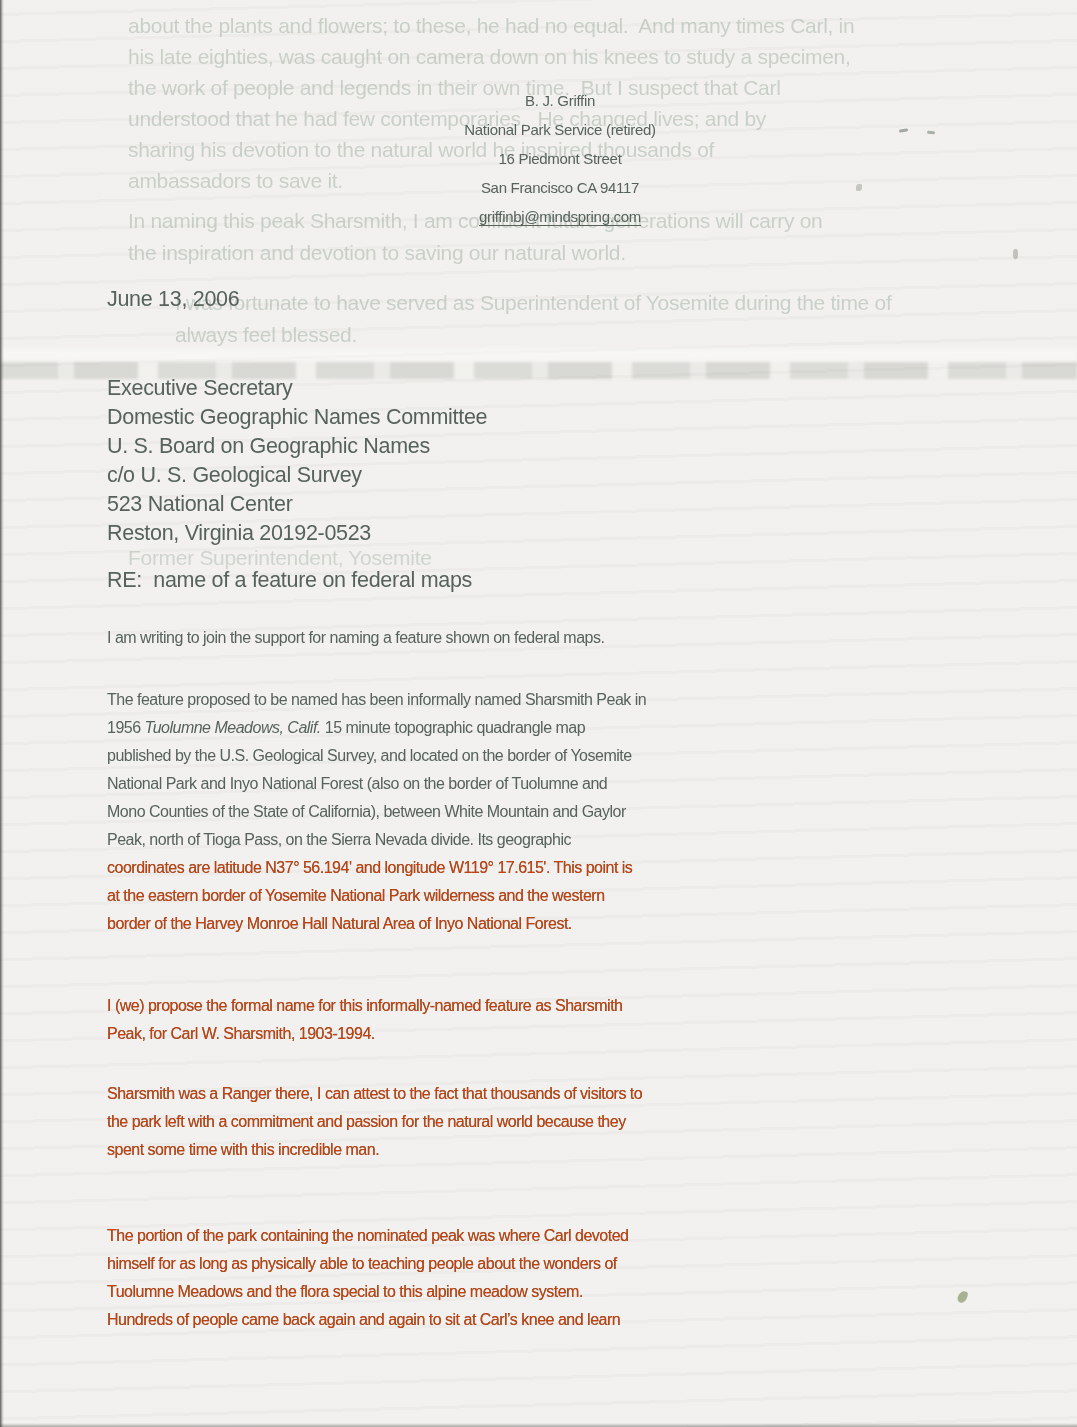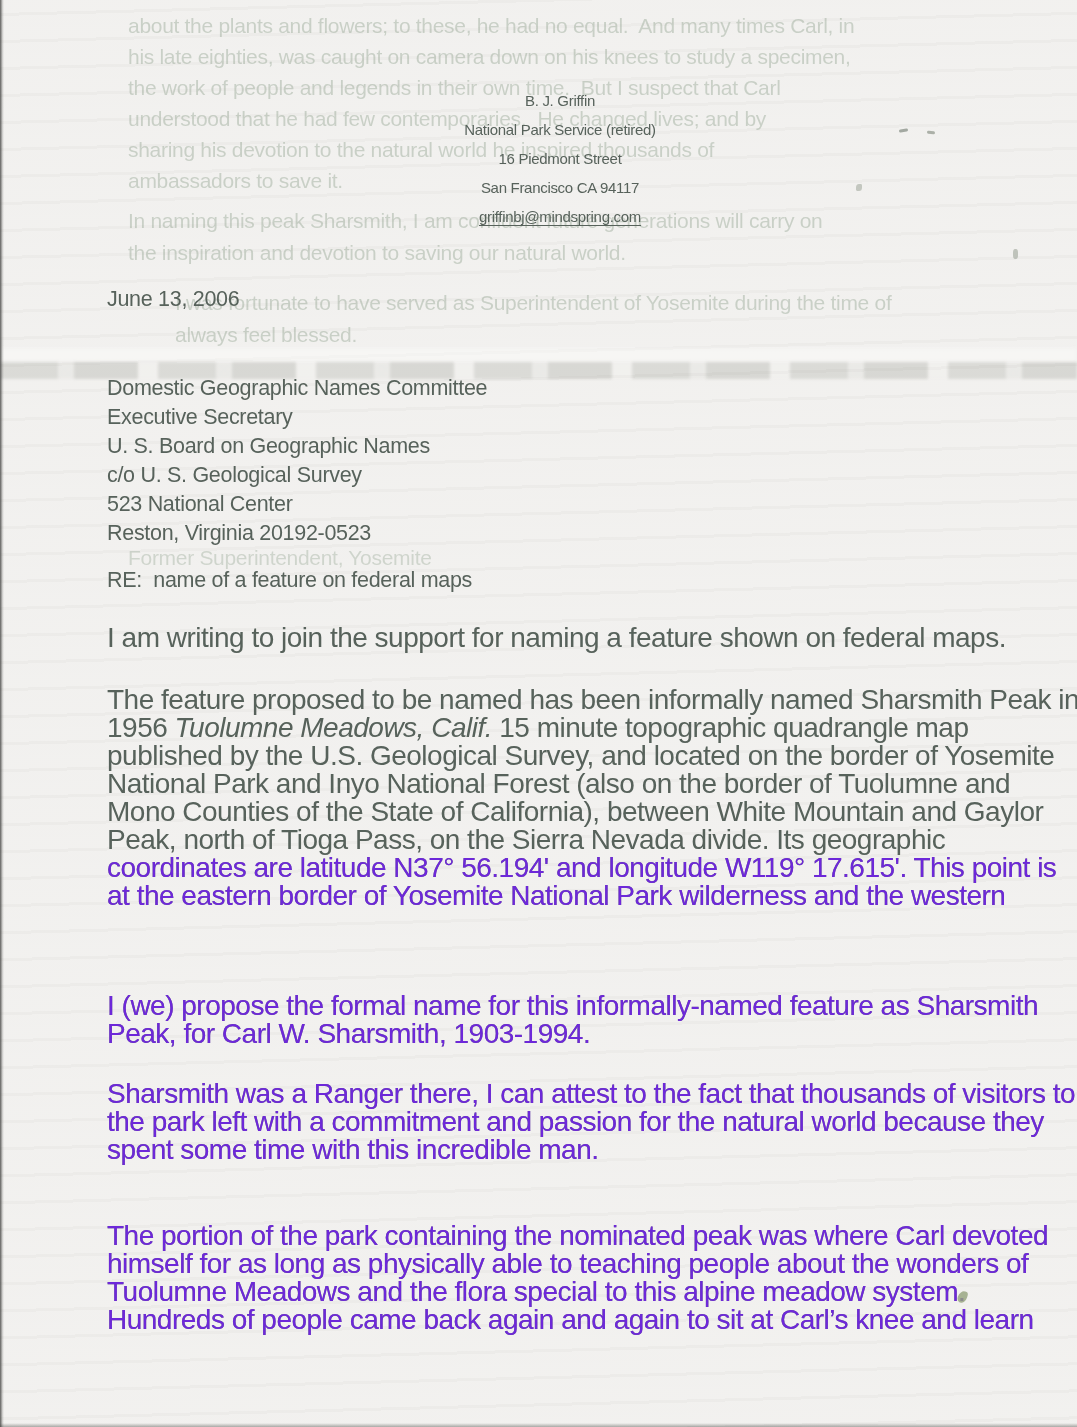--- a/index.html
+++ b/index.html
@@ -47,27 +47,27 @@
     background:rgba(252,252,250,0.45);filter:blur(2px);}
 
   
   .sender{position:absolute;left:107px;top:86px;width:906px;
     text-align:center;font-size:15px;line-height:29px;letter-spacing:-0.3px;}
   .sender .email{text-decoration:underline;text-underline-offset:3px;}
   .dateline{position:absolute;left:107px;top:287px;font-size:21.5px;letter-spacing:-0.3px;}
   .recipient{position:absolute;left:107px;top:374px;font-size:21.5px;line-height:29px;letter-spacing:-0.3px;}
   .subject{position:absolute;left:107px;top:568px;font-size:21.5px;letter-spacing:-0.3px;white-space:pre;}
   .para{position:absolute;left:107px;width:960px;
-    font-size:28px;line-height:28px;letter-spacing:-0.5px;}
+    font-size:16px;line-height:28px;letter-spacing:-0.5px;}
   .p1{top:624px;}
   .p2{top:686px;}
   .p3{top:992px;}
   .p4{top:1080px;}
   .p5{top:1222px;}
-  .dark{color:#6d28d9;text-shadow:0 0 0.5px rgba(77,88,81,0.75);}
+  .dark{color:#c2410c;text-shadow:0 0 0.5px rgba(77,88,81,0.75);}
   .it{font-style:italic;}
 
   
   .speck{position:absolute;border-radius:2px;}
   .speck-a{left:899px;top:129px;width:9px;height:3px;background:#8f968d;transform:rotate(-8deg);opacity:.8;}
   .speck-b{left:927px;top:131px;width:8px;height:3px;background:#9aa096;transform:rotate(6deg);opacity:.8;}
   .speck-c{left:856px;top:184px;width:6px;height:7px;background:#aab0a6;border-radius:50% 20% 50% 20%;opacity:.65;}
   .speck-d{left:1013px;top:249px;width:5px;height:10px;background:#a9afa5;border-radius:40%;opacity:.7;}
   .speck-e{left:958px;top:1291px;width:9px;height:12px;background:#94a37c;border-radius:60% 30% 55% 40%;transform:rotate(18deg);opacity:.8;}
 </style>
@@ -106,22 +106,22 @@
     <span class="ln">B. J. Griffin</span>
     <span class="ln">National Park Service (retired)</span>
     <span class="ln">16 Piedmont Street</span>
     <span class="ln">San Francisco CA 94117</span>
     <span class="ln email">griffinbj@mindspring.com</span>
   </div>
 
   <div class="dateline">June 13, 2006</div>
 
   <div class="recipient">
+    <span class="ln">Executive Secretary</span>
     <span class="ln">Domestic Geographic Names Committee</span>
-    <span class="ln">Executive Secretary</span>
     <span class="ln">U. S. Board on Geographic Names</span>
     <span class="ln">c/o U. S. Geological Survey</span>
     <span class="ln">523 National Center</span>
     <span class="ln">Reston, Virginia 20192-0523</span>
   </div>
 
   <div class="subject">RE:  name of a feature on federal maps</div>
 
   <div class="para p1">
     <span class="ln">I am writing to join the support for naming a feature shown on federal maps.</span>
@@ -129,20 +129,21 @@
 
   <div class="para p2">
     <span class="ln">The feature proposed to be named has been informally named Sharsmith Peak in</span>
     <span class="ln"><span>1956 </span><span class="it">Tuolumne Meadows, Calif.</span><span> 15 minute topographic quadrangle map</span></span>
     <span class="ln">published by the U.S. Geological Survey, and located on the border of Yosemite</span>
     <span class="ln">National Park and Inyo National Forest (also on the border of Tuolumne and</span>
     <span class="ln">Mono Counties of the State of California), between White Mountain and Gaylor</span>
     <span class="ln">Peak, north of Tioga Pass, on the Sierra Nevada divide. Its geographic</span>
     <span class="ln dark">coordinates are latitude N37° 56.194' and longitude W119° 17.615'. This point is</span>
     <span class="ln dark">at the eastern border of Yosemite National Park wilderness and the western</span>
+    <span class="ln dark">border of the Harvey Monroe Hall Natural Area of Inyo National Forest.</span>
   </div>
 
   <div class="para p3 dark">
     <span class="ln">I (we) propose the formal name for this informally-named feature as Sharsmith</span>
     <span class="ln">Peak, for Carl W. Sharsmith, 1903-1994.</span>
   </div>
 
   <div class="para p4 dark">
     <span class="ln">Sharsmith was a Ranger there, I can attest to the fact that thousands of visitors to</span>
     <span class="ln">the park left with a commitment and passion for the natural world because they</span>

